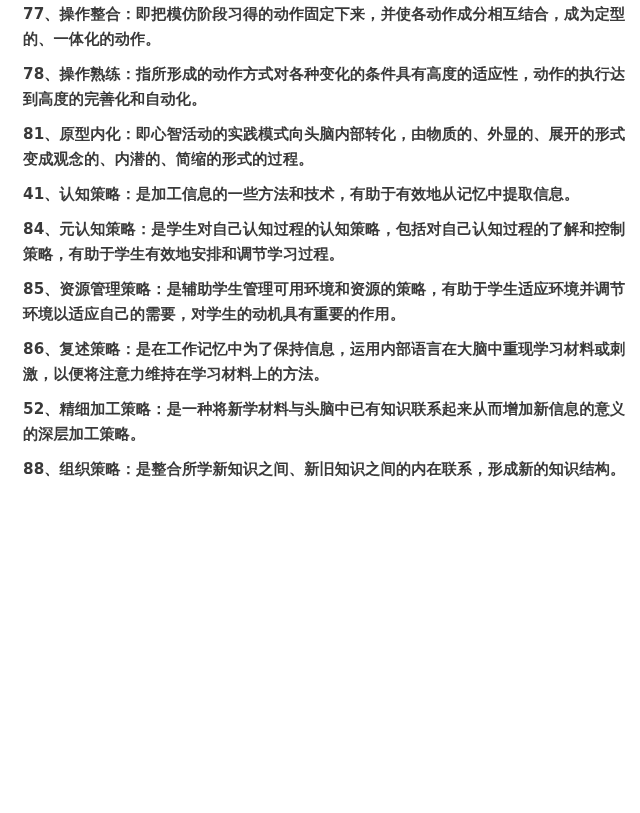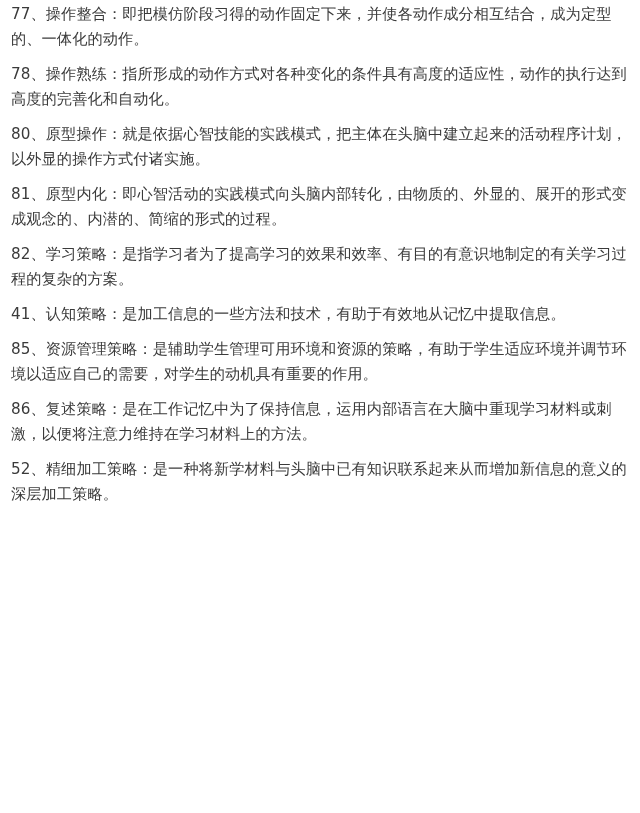--- a/index.html
+++ b/index.html
@@ -5,32 +5,33 @@
     html, body { margin: 0; padding: 0; background: #ffffff; }
     body {
       width: 640px; height: 813px; overflow: hidden;
       font-family: "DejaVu Sans", "Liberation Sans", sans-serif;
       color: #3a3a3a;
     }
     .doc { padding: 2px 10px 0 11px; }
     .entry {
       font-size: 15.2px;
       line-height: 25px;
-      margin: 0 0 10px 0;
+      margin: 0 0 10px 12px;
       letter-spacing: 0.1px;
       word-break: break-all;
+      font-weight: bold;
     }
   </style>
 </head>
 <body>
 
 <div class="doc">
   <p class="entry">77、操作整合：即把模仿阶段习得的动作固定下来，并使各动作成分相互结合，成为定型的、一体化的动作。</p>
   <p class="entry">78、操作熟练：指所形成的动作方式对各种变化的条件具有高度的适应性，动作的执行达到高度的完善化和自动化。</p>
-  <p class="entry">80、原型操作：就是依据心智技能的实践模式，把主体在头脑中建立起来的活动程序计划，以外显的操作方式付诸实施。</p>
   <p class="entry">81、原型内化：即心智活动的实践模式向头脑内部转化，由物质的、外显的、展开的形式变成观念的、内潜的、简缩的形式的过程。</p>
-  <p class="entry">82、学习策略：是指学习者为了提高学习的效果和效率、有目的有意识地制定的有关学习过程的复杂的方案。</p>
   <p class="entry">41、认知策略：是加工信息的一些方法和技术，有助于有效地从记忆中提取信息。</p>
+  <p class="entry">84、元认知策略：是学生对自己认知过程的认知策略，包括对自己认知过程的了解和控制策略，有助于学生有效地安排和调节学习过程。</p>
   <p class="entry">85、资源管理策略：是辅助学生管理可用环境和资源的策略，有助于学生适应环境并调节环境以适应自己的需要，对学生的动机具有重要的作用。</p>
   <p class="entry">86、复述策略：是在工作记忆中为了保持信息，运用内部语言在大脑中重现学习材料或刺激，以便将注意力维持在学习材料上的方法。</p>
   <p class="entry">52、精细加工策略：是一种将新学材料与头脑中已有知识联系起来从而增加新信息的意义的深层加工策略。</p>
+  <p class="entry">88、组织策略：是整合所学新知识之间、新旧知识之间的内在联系，形成新的知识结构。</p>
 
 </div>
 
 </body></html>

